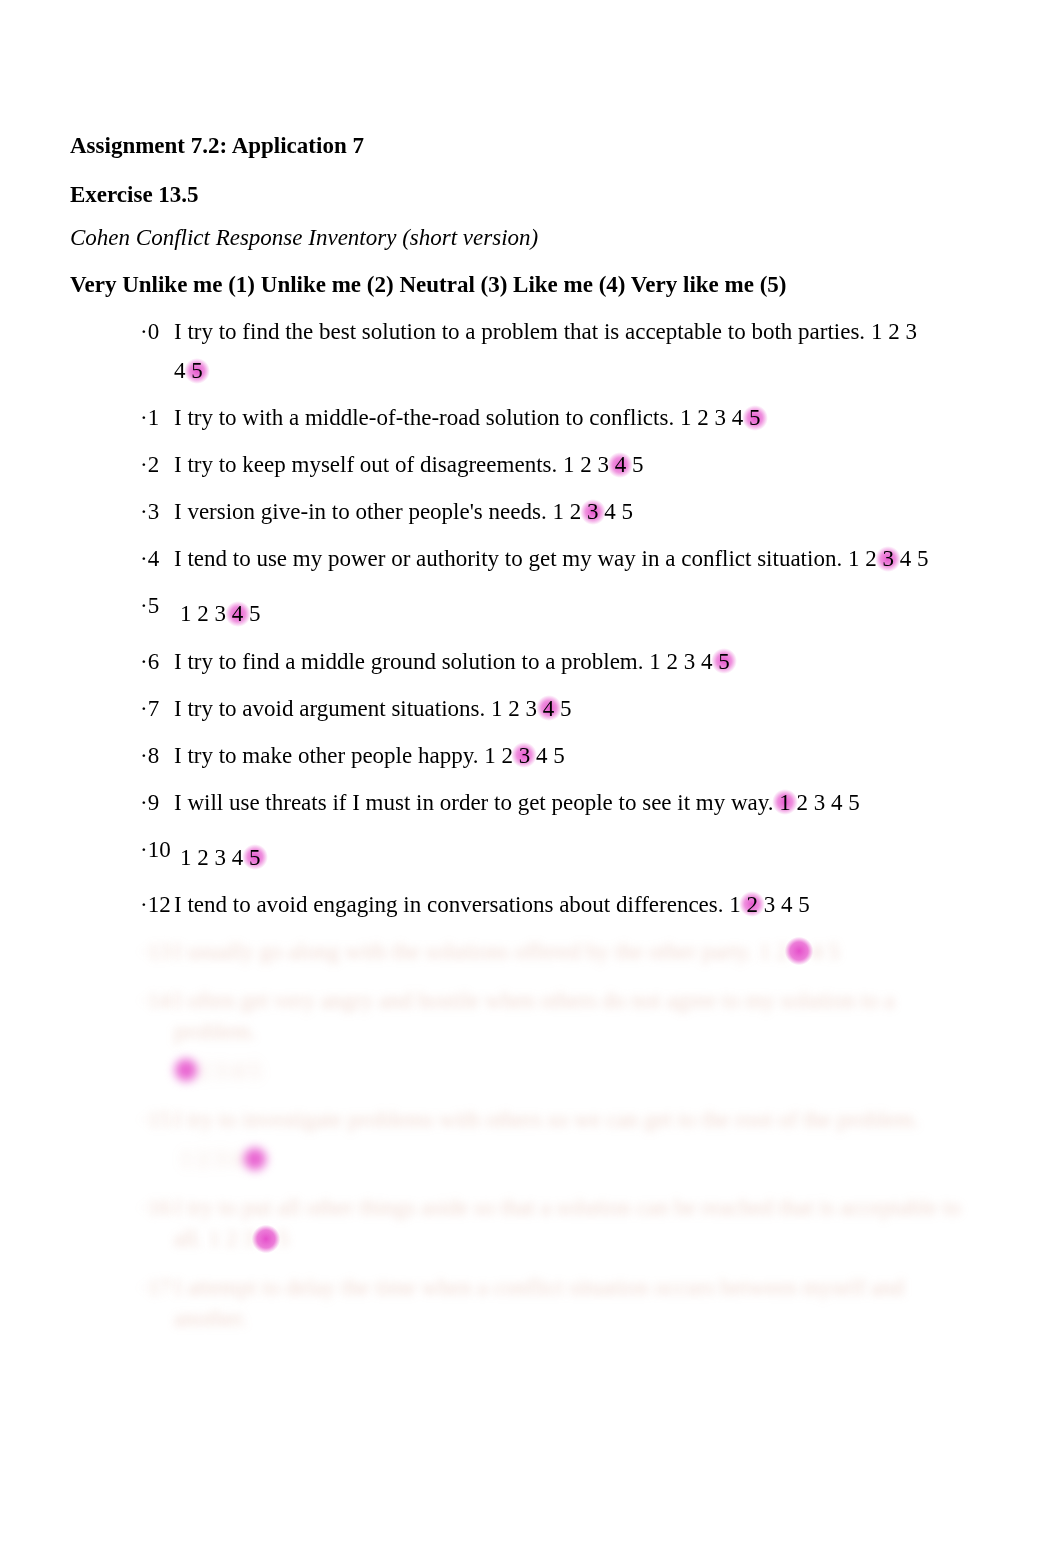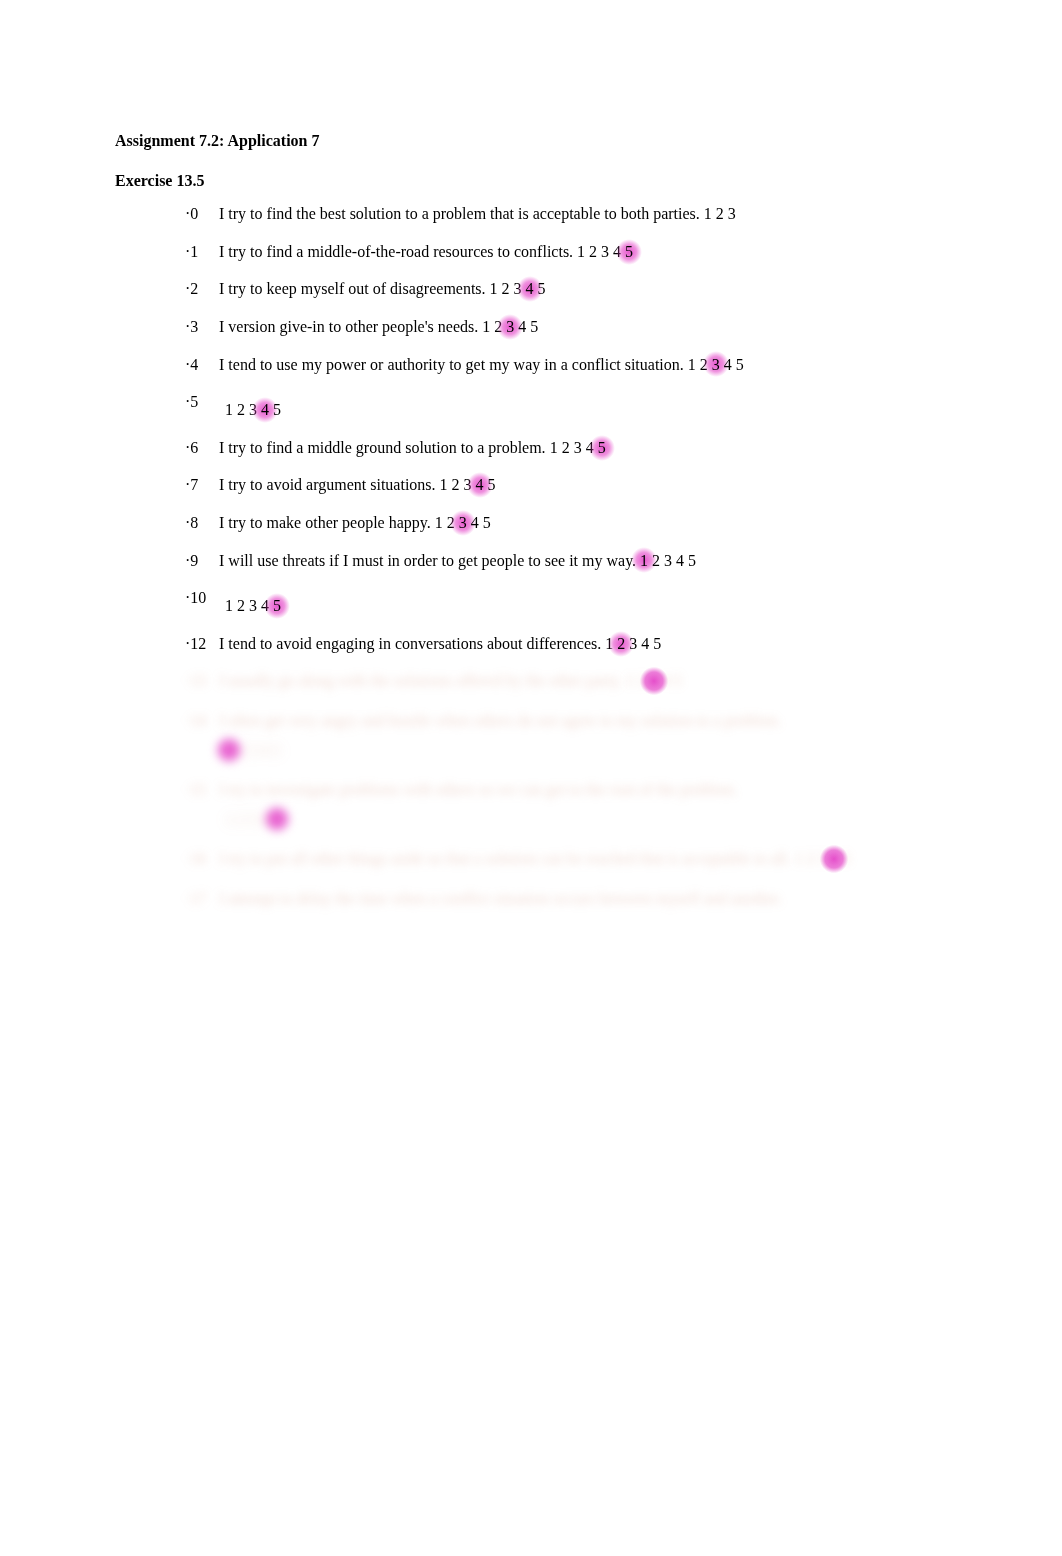--- a/index.html
+++ b/index.html
@@ -4,24 +4,23 @@
   <style>
     html, body {
       margin: 0;
       padding: 0;
       background: #ffffff;
       width: 1062px;
     }
     .page {
       padding: 130px 70px 60px 70px;
       font-family: "Times New Roman", Times, serif;
-      font-size: 16px;
+      font-size: 23px;
       color: #000;
       line-height: 1.35;
-      margin-left: 45px;
     }
     .bold { font-weight: bold; }
     .italic { font-style: italic; }
     .title { margin-bottom: 18px; }
     .exercise { margin-bottom: 12px; }
     .subtitle { margin-bottom: 16px; }
     .scale { margin-bottom: 16px; }
     .list {
       padding-left: 70px;
       padding-right: 20px;
@@ -108,29 +107,31 @@
       pointer-events: none;
     }
   </style>
 </head>
 <body>
 
 <div class="page">
 
   <div class="title bold">Assignment 7.2: Application 7</div>
   <div class="exercise bold">Exercise 13.5</div>
+  <div class="subtitle italic">Cohen Conflict Response Inventory (short version)</div>
+  <div class="scale bold">Very Unlike me (1) Unlike me (2) Neutral (3) Like me (4) Very like me (5)</div>
 
   <div class="list" id="question-list">
       <div class="item">
         <div class="item-num">·0</div>
-        <div class="item-body"><span class="item-text">I try to find the best solution to a problem that is acceptable to both parties.</span> <span class="rating">1</span> <span class="rating">2</span> <span class="rating">3</span></div>
+        <div class="item-body"><span class="item-text">I try to find the best solution to a problem that is acceptable to both parties.</span> <span class="rating">1</span> <span class="rating">2</span> <span class="rating">3</span><span class="ratings-line"><span class="rating">4</span> <span class="rating"><span class="hl"><span>5</span></span></span></span></div>
       </div>
       <div class="item">
         <div class="item-num">·1</div>
-        <div class="item-body"><span class="item-text">I try to find a middle-of-the-road resources to conflicts.</span> <span class="rating">1</span> <span class="rating">2</span> <span class="rating">3</span> <span class="rating">4</span> <span class="rating"><span class="hl"><span>5</span></span></span></div>
+        <div class="item-body"><span class="item-text">I try to with a middle-of-the-road solution to conflicts.</span> <span class="rating">1</span> <span class="rating">2</span> <span class="rating">3</span> <span class="rating">4</span> <span class="rating"><span class="hl"><span>5</span></span></span></div>
       </div>
       <div class="item">
         <div class="item-num">·2</div>
         <div class="item-body"><span class="item-text">I try to keep myself out of disagreements.</span> <span class="rating">1</span> <span class="rating">2</span> <span class="rating">3</span> <span class="rating"><span class="hl"><span>4</span></span></span> <span class="rating">5</span></div>
       </div>
       <div class="item">
         <div class="item-num">·3</div>
         <div class="item-body"><span class="item-text">I version give-in to other people's needs.</span> <span class="rating">1</span> <span class="rating">2</span> <span class="rating"><span class="hl"><span>3</span></span></span> <span class="rating">4</span> <span class="rating">5</span></div>
       </div>
       <div class="item">

